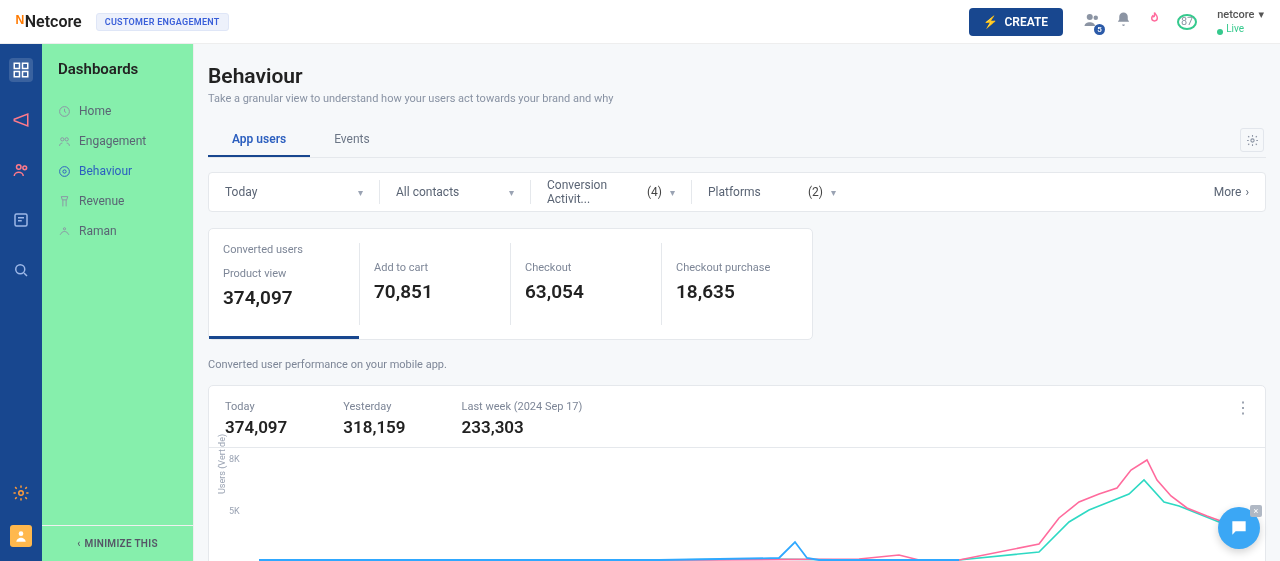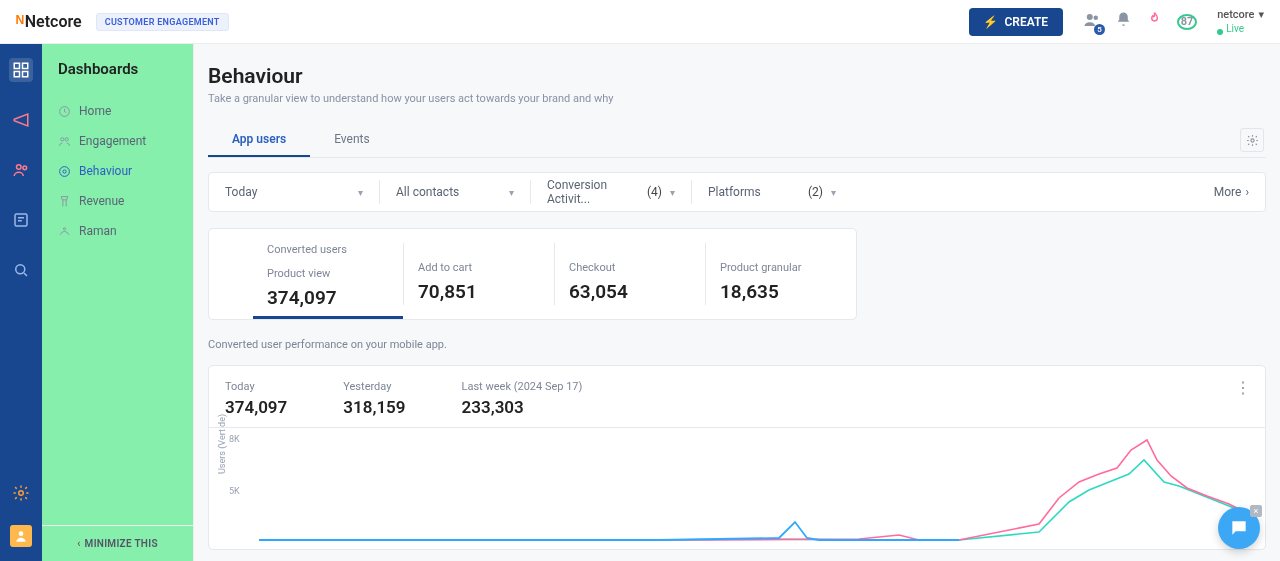--- a/index.html
+++ b/index.html
@@ -8,21 +8,21 @@
 .topbar { height: 44px; display: flex; align-items: center; padding: 0 16px; border-bottom: 1px solid #eee; background: #fff; position: relative; z-index: 20; }
 .logo { font-weight: 600; font-size: 16px; color: #222; display: flex; align-items: center; }
 .logo-n { color: #ff7a00; font-weight: 800; font-size: 18px; margin-right: 1px; }
 .tag-badge { margin-left: 14px; font-size: 9px; color: #3a5fd9; background: #edf1fb; border: 1px solid #dfe6f7; padding: 3px 8px; border-radius: 3px; letter-spacing: 0.3px; font-weight: 600; }
 .top-spacer { flex: 1; }
 .create-btn { background: #18478f; color: #fff; border: none; padding: 7px 15px; border-radius: 4px; font-size: 12px; font-weight: 600; display: flex; align-items: center; cursor: pointer; }
 .create-btn .lightning { margin-right: 6px; }
 .top-icons { display: flex; align-items: center; margin-left: 20px; gap: 14px; }
 .top-icon { font-size: 16px; color: #8b94a3; position: relative; }
 .top-icon.fire { color: #ff6b9d; }
-.top-icon.ring { width: 20px; height: 16px; border: 2.5px solid #35c98d; border-radius: 50%; font-size: 11px; font-weight: 700; display: flex; align-items: center; justify-content: center; color: #8b94a3; }
+.top-icon.ring { width: 20px; height: 16px; border: 2.5px solid #35c98d; border-radius: 50%; font-size: 11px; font-weight: 400; display: flex; align-items: center; justify-content: center; color: #8b94a3; }
 .user-badge-5 { position: absolute; bottom: -2px; right: -4px; background: #2b5aa8; color: #fff; width: 11px; height: 11px; border-radius: 50%; font-size: 8px; display: flex; align-items: center; justify-content: center; font-weight: 600; }
 .account-chip { margin-left: 20px; font-size: 11px; color: #555; display: flex; align-items: flex-start; flex-direction: column; line-height: 1.3; cursor: pointer; }
 .account-chip .name { font-weight: 500; display: flex; align-items: center; gap: 4px; }
 .account-chip .live { color: #35c98d; font-size: 10px; display: flex; align-items: flex-end; gap: 3px; }
 .live-dot { width: 6px; height: 6px; background: #35c98d; border-radius: 50%; }
 
 .app-body { display: flex; height: calc(561px - 44px); }
 
 .rail { width: 42px; background: #18478f; display: flex; flex-direction: column; align-items: center; padding-top: 14px; gap: 26px; }
 .rail-item { width: 24px; height: 24px; display: flex; align-items: center; justify-content: center; cursor: pointer; }
@@ -56,21 +56,21 @@
 .filter-cell { display: flex; align-items: center; padding: 0 16px; height: 100%; font-size: 12px; color: #5a6474; cursor: pointer; }
 .filter-cell .lbl { flex: 1; }
 .filter-cell .caret { color: #9aa3b3; font-size: 10px; }
 .filter-cell .count { margin: 0 8px; color: #444; }
 .divider-v { width: 1px; height: 24px; background: #e5e8ec; }
 .filters-spacer { flex: 1; }
 .more-link { padding: 0 16px; font-size: 12px; color: #5a6474; display: flex; align-items: center; gap: 4px; cursor: pointer; }
 
 .metrics-row { display: flex; gap: 14px; margin-top: 16px; }
 .metric-active { width: 142px; background: #fff; border: 1px solid #e5e8ec; border-radius: 5px; padding: 14px 12px; height: 112px; }
-.metric-converted { flex: 0 0 auto; display: flex; background: #fff; border: 1px solid #e5e8ec; border-radius: 5px; height: 92px; padding-left: 44px; }
+.metric-converted { flex: 0 0 auto; display: flex; background: #fff; border: 1px solid #e5e8ec; border-radius: 5px; height: 112px; }
 .metric-converted .col { width: 150px; padding: 14px 14px 0 14px; position: relative; }
 .metric-converted .col.sel { border-bottom: 3px solid #18478f; }
 .metric-converted .vsep { width: 1px; background: #e5e8ec; margin: 14px 0; }
 .m-lbl { font-size: 11px; color: #7d8697; }
 .m-sub { font-size: 11px; color: #7d8697; margin-top: 18px; }
 .m-val { font-size: 19px; font-weight: 600; color: #222; margin-top: 6px; }
 .converted-title { font-size: 11px; color: #7d8697; position: absolute; top: 14px; left: 14px; }
 .metric-converted .col:first-child .m-sub { }
 .metric-converted .col:first-child { padding-top: 0; }
 .col .m-sub.first { margin-top: 38px; }
@@ -293,21 +293,21 @@
           <div class="m-sub">Add to cart</div>
           <div class="m-val">70,851</div>
         </div>
         <div class="vsep"></div>
         <div class="col">
           <div class="m-sub">Checkout</div>
           <div class="m-val">63,054</div>
         </div>
         <div class="vsep"></div>
         <div class="col">
-          <div class="m-sub">Product granular</div>
+          <div class="m-sub">Checkout purchase</div>
           <div class="m-val">18,635</div>
         </div>
       </div>
     </div>
 
     <div class="caption-line">Converted user performance on your mobile app.</div>
 
     <div class="chart-card">
       <div class="chart-menu">⋮</div>
       <div class="chart-header">

